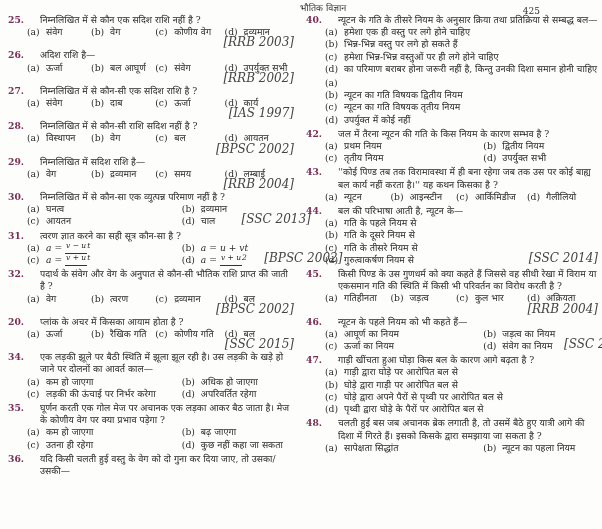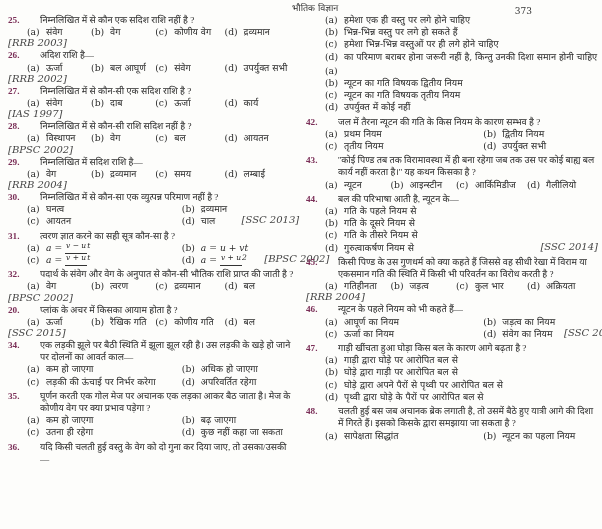--- a/index.html
+++ b/index.html
@@ -4,58 +4,58 @@
 <style>
   html, body { margin: 0; padding: 0; }
   body {
     width: 602px; height: 529px; overflow: hidden;
     background: #fdfdfb;
     font-family: "DejaVu Serif", serif;
     color: #2a2a2a;
     position: relative;
   }
   .header {
-    position: absolute; top: 0; left: 8px; width: 526px; height: 14px;
+    position: absolute; top: 0; left: 16px; width: 526px; height: 14px;
   }
   .header .title {
     position: absolute; left: 284px; top: 1px; font-size: 9px; color: #333;
   }
   .header .pageno {
     position: absolute; right: 2px; top: 6px; font-size: 9px; color: #333;
   }
   .col {
     position: absolute; top: 14px; font-size: 9.2px; line-height: 12.2px;
   }
   .col.left { left: 8px; width: 286px; }
   .col.right { left: 306px; width: 292px; }
   .q { position: relative; margin-bottom: 2px; }
-  .qline { display: flex; font-family: Liberation Serif, serif; }
+  .qline { display: flex; }
   .qnum { width: 19px; flex: none; font-weight: bold; color: #7a2e57; }
   .qtext { flex: 1; padding-left: 13px; }
   .opts { padding-left: 19px; }
   .opts.g4 { display: grid; grid-template-columns: 24% 24% 26% 26%; }
   .opts.g2 { display: grid; grid-template-columns: 58% 42%; }
   .opts.g1 { display: block; }
   .opt { display: flex; white-space: nowrap; }
   .opts.g1 .opt { white-space: normal; }
   .olabel { width: 19px; flex: none; }
   .src {
-    text-align: left; font-style: italic; font-size: 10px; line-height: 9px; color: #444;
+    text-align: right; font-style: italic; font-size: 12px; line-height: 9px; color: #444;
   }
   .src.inline { display: inline; }
   .frac { display: inline-flex; flex-direction: row; vertical-align: middle; text-align: center; font-size: 7.5px; line-height: 8px; font-style: italic; }
   .frac .num { border-bottom: 0.8px solid #333; padding: 0 1px; }
   .formula { font-style: italic; }
 </style>
 </head>
 <body>
 
 <div class="header">
   <span class="title">भौतिक विज्ञान</span>
-  <span class="pageno">373</span>
+  <span class="pageno">425</span>
 </div>
 
 <div class="col left">
 
   <div class="q">
     <div class="qline">
         <span class="qnum">25.</span>
         <span class="qtext">निम्नलिखित में से कौन एक सदिश राशि नहीं है ?</span>
       </div>
     <div class="opts g4">
@@ -336,20 +336,24 @@
     <div class="qline">
         <span class="qnum">36.</span>
         <span class="qtext">यदि किसी चलती हुई वस्तु के वेग को दो गुना कर दिया जाए, तो उसका/उसकी—</span>
       </div>
   </div>
 </div>
 
 <div class="col right">
 
   <div class="q">
+    <div class="qline">
+        <span class="qnum">40.</span>
+        <span class="qtext">न्यूटन के गति के तीसरे नियम के अनुसार क्रिया तथा प्रतिक्रिया से सम्बद्ध बल—</span>
+      </div>
     <div class="opts g1">
       <div class="opt">
           <span class="olabel">(a)</span>
           <span>हमेशा एक ही वस्तु पर लगे होने चाहिए</span>
         </div>
       <div class="opt">
           <span class="olabel">(b)</span>
           <span>भिन्न-भिन्न वस्तु पर लगे हो सकते हैं</span>
         </div>
       <div class="opt">

